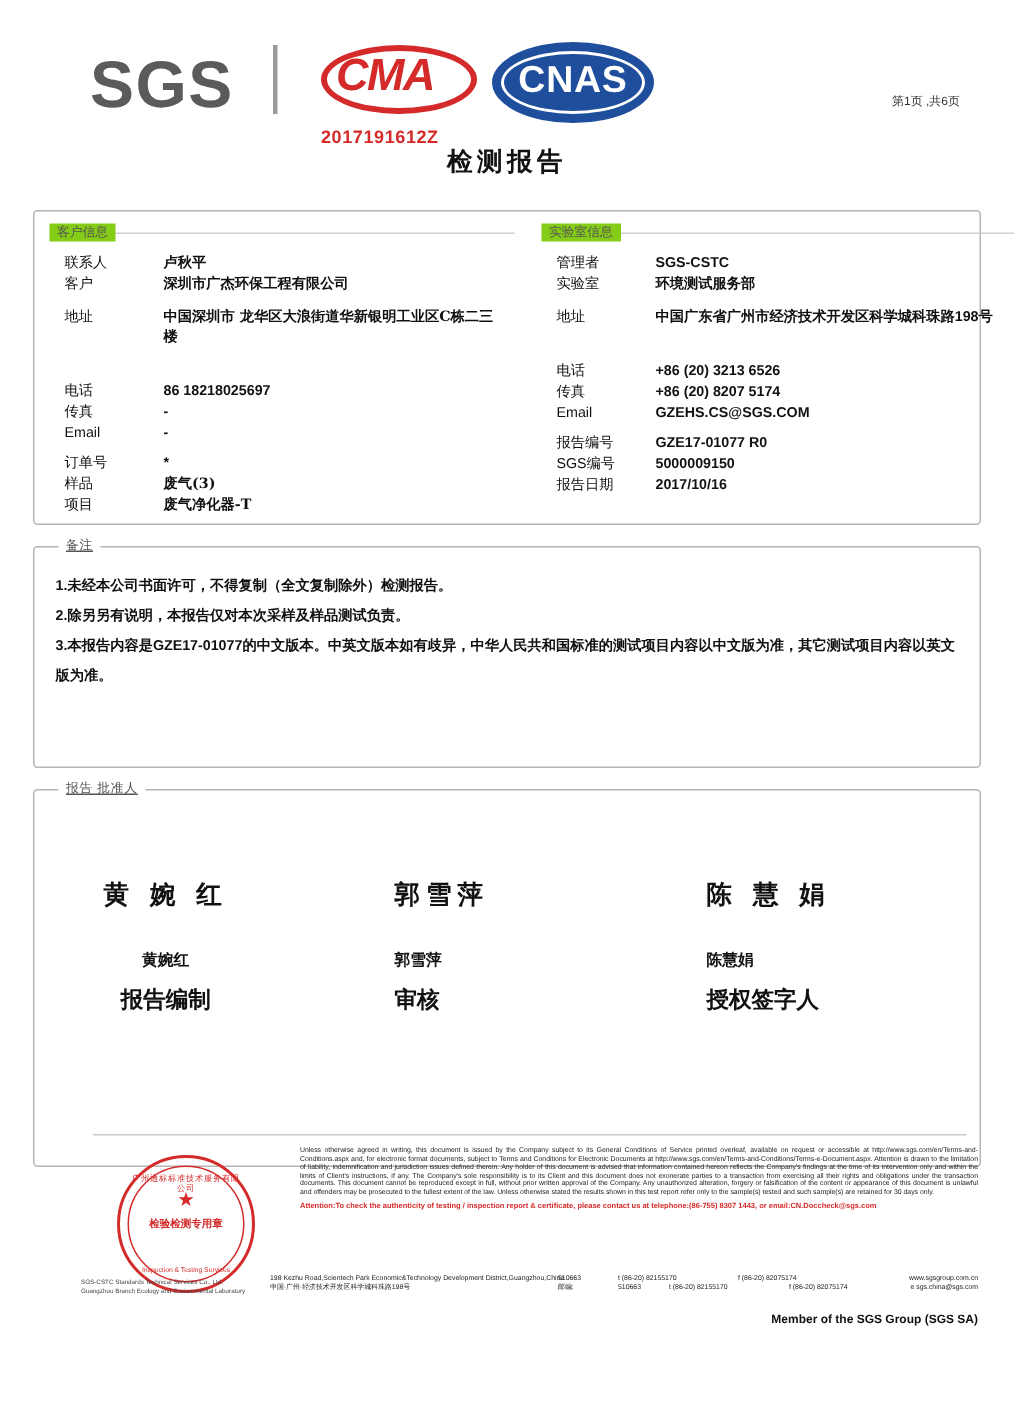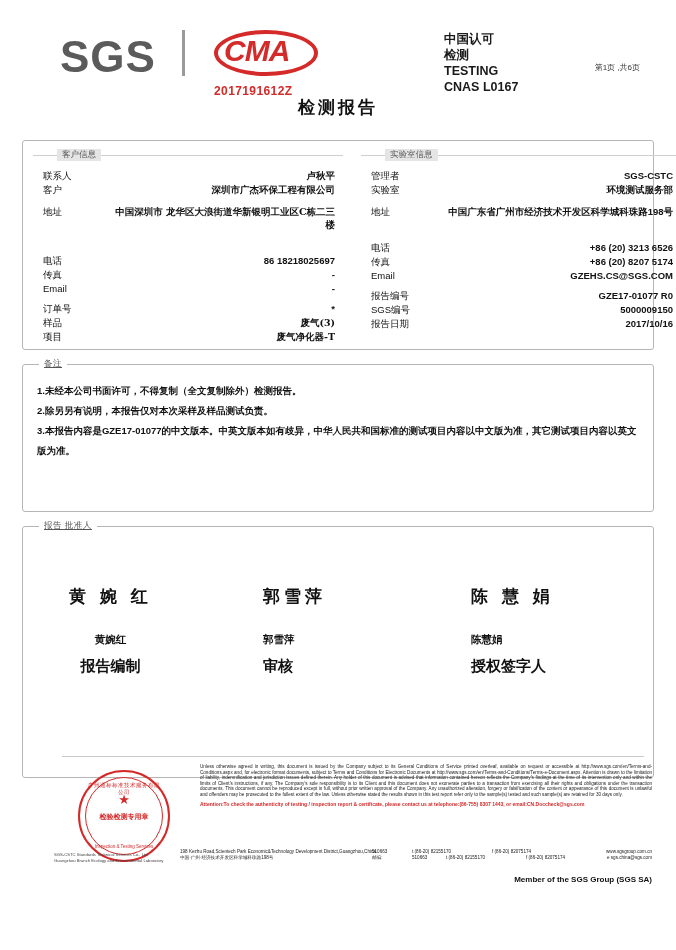--- a/index.html
+++ b/index.html
@@ -172,22 +172,22 @@
   }
   .col {
     position: absolute;
     top: 14px;
   }
   .col-left { left: 10px; width: 310px; }
   .col-right { left: 338px; width: 320px; }
   .sub-legend {
     position: absolute;
     top: -6px;
-    left: 24px;
-    background: #e5e5e5;
+    left: 0;
+    background: #84cc16;
     padding: 0 5px;
     font-size: 8.5px;
     color: #555;
   }
   .col-frame {
     position: absolute;
     left: 0;
     top: 0;
     right: 0;
     height: 186px;
@@ -205,21 +205,20 @@
     width: 66px;
     flex: none;
     color: #111;
     font-size: 9.5px;
   }
   .row .v {
     flex: 1;
     color: #111;
     font-size: 9.5px;
     font-weight: bold;
-    text-align: right;
   }
   .rows-left, .rows-right {
     position: absolute;
     top: 14px;
     left: 10px;
     right: 8px;
   }
   .r-gap { height: 8px; }
   .v-sm { font-weight: normal; }
   .handwrite {
@@ -409,27 +408,25 @@
   <div class="header">
     <div class="sgs-logo">SGS</div>
     <div class="sgs-bar"></div>
 
     <div class="cma-logo">
       <div class="ring"></div>
       <div class="cma-text">CMA</div>
     </div>
     <div class="cma-number">2017191612Z</div>
 
-
-    <div class="cnas-info">
-      <div class="ln">中国认可</div>
-      <div class="ln">检测</div>
-      <div class="ln">TESTING</div>
-      <div class="ln">CNAS L0167</div>
-    </div>
+    <div class="cnas-logo">
+      <div class="oval"></div>
+      <div class="cnas-text">CNAS</div>
+    </div>
+
 
     <div class="page-count">第1页 ,共6页</div>
     <div class="report-title">检测报告</div>
   </div>
 
   <div class="box" id="info-box">
 
     <div class="col col-left">
       <div class="col-frame"></div>
       <div class="sub-legend">客户信息</div>

